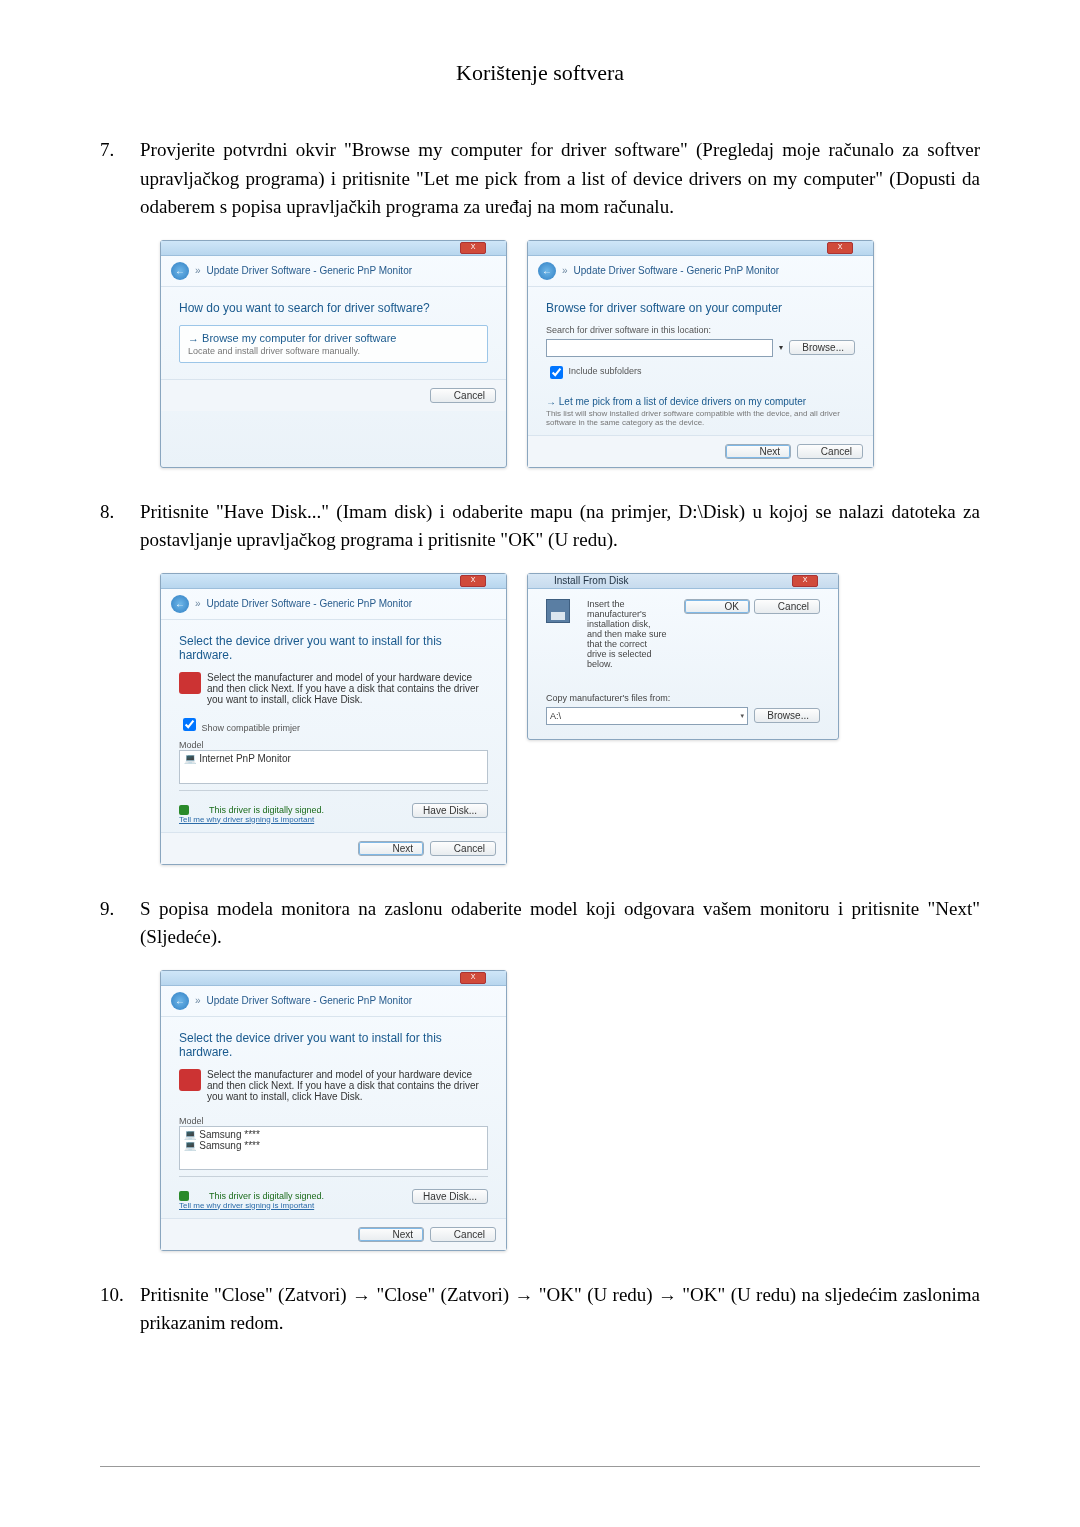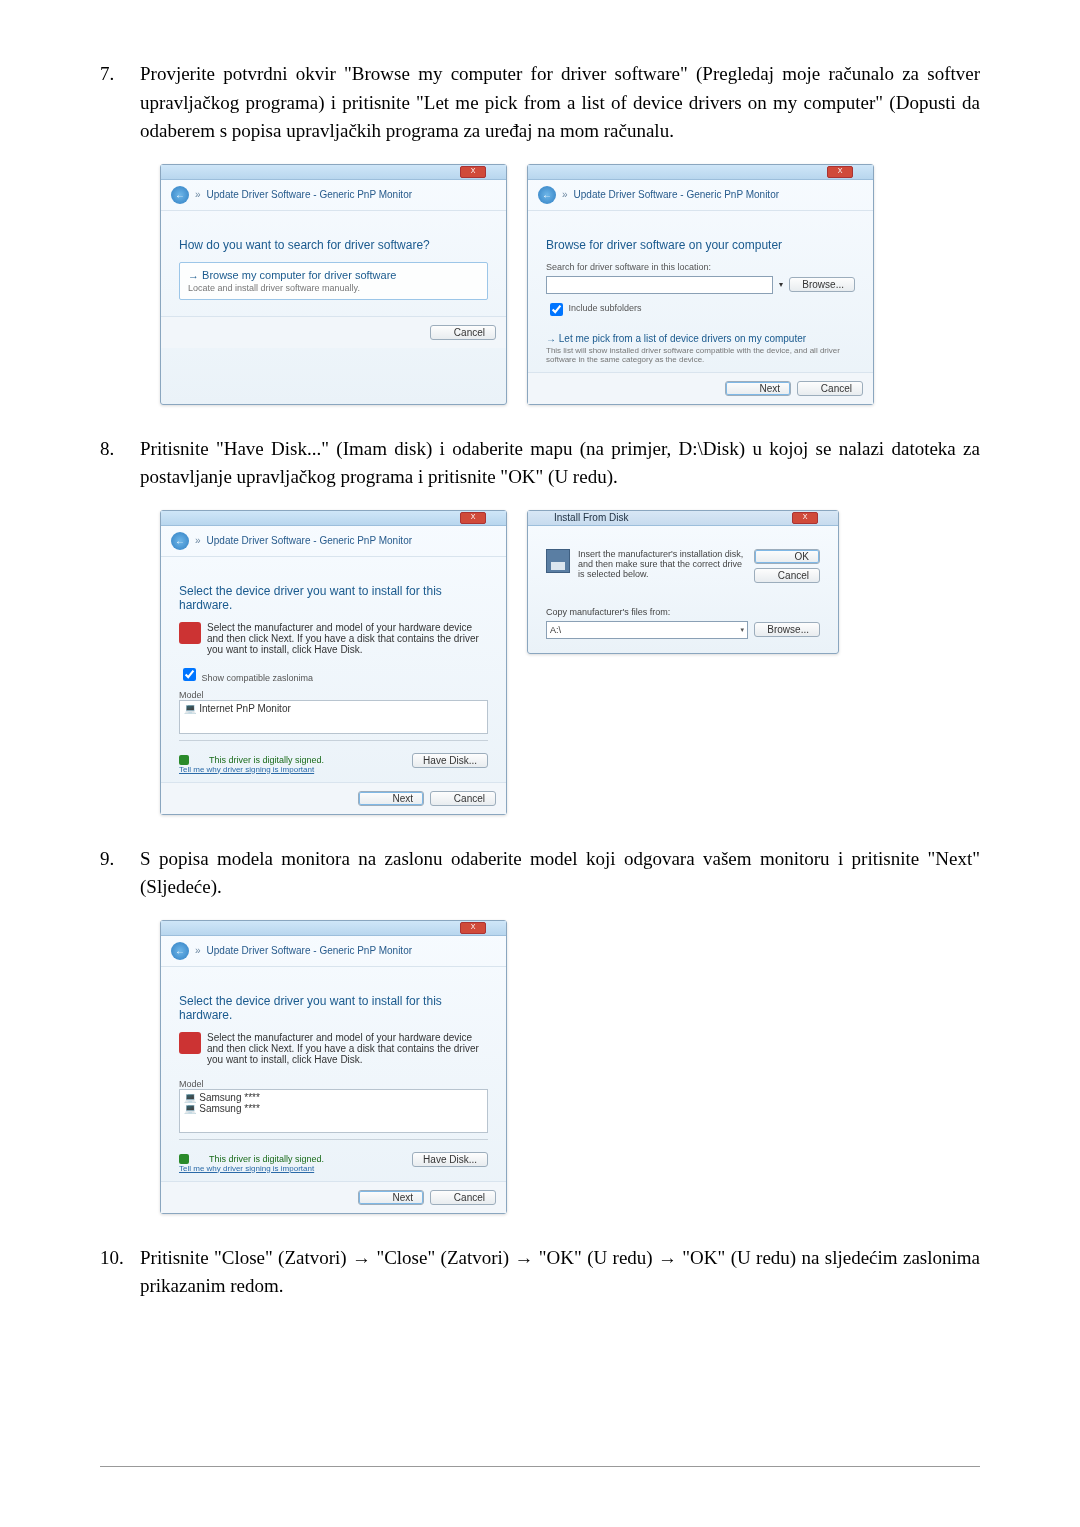--- a/index.html
+++ b/index.html
@@ -8,54 +8,55 @@
   ol.steps{list-style:none;margin:0;padding:0}
   ol.steps>li{display:flex;font-size:19px;line-height:1.5;margin-bottom:18px;text-align:justify}
   ol.steps>li .num{width:40px;flex:0 0 40px}
   ol.steps>li .txt{flex:1}
   .figrow{display:flex;gap:20px;margin:10px 0 30px 60px}
   .win{background:linear-gradient(#f7fbff,#eaf2f8);border:1px solid #8aa6bf;border-radius:3px;font-family:"Segoe UI",Tahoma,sans-serif;font-size:10px;color:#333;box-shadow:0 1px 3px rgba(0,0,0,.15);position:relative}
   .win .bar{height:14px;background:linear-gradient(#cfe6f8,#b8d6ee);border-bottom:1px solid #9cbedb;display:flex;justify-content:flex-end;align-items:center;padding:0 20px}
   .win .bar .x{width:24px;height:10px;background:#d04a3a;border:1px solid #a33;border-radius:2px;font-size:7px;line-height:8px;text-align:center;color:#fff}
   .win .crumb{padding:6px 10px;color:#275b8c;border-bottom:1px solid #d9e4ee;display:flex;align-items:center;gap:6px}
   .backbtn{width:18px;height:18px;border-radius:50%;background:radial-gradient(#6fb7e9,#2f7ec2);display:inline-flex;align-items:center;justify-content:center;color:#fff;font-size:10px}
-  .win .body{padding:23px 18px 8px 18px}
+  .win .body{padding:10px 18px 8px 18px}
   .win h4{margin:4px 0 10px 0;font-size:12px;color:#1a5a8e;font-weight:normal}
   .opt{border:1px solid transparent;border-radius:2px;padding:6px 8px;margin-bottom:8px}
   .opt .ot{color:#1a5a8e;font-size:11px}
   .opt .od{color:#777;font-size:9px;margin-top:2px}
   .opt.sel{border-color:#9cc6e8;background:#fdfefe}
   .pathbox{display:flex;align-items:center;gap:6px;margin:4px 0 6px 0}
   .pathbox input{flex:1;height:16px;border:1px solid #8aa0b5;background:#fff;font-size:9px;padding:0 3px}
   .btn{background:linear-gradient(#fdfdfd,#e8ecef);border:1px solid #9cadbc;border-radius:3px;padding:1px 10px;font-size:10px;color:#333;display:inline-block;min-width:44px;text-align:right}
   .btn.primary{box-shadow:0 0 0 1px #7fb8e6 inset}
   .chk{font-size:9px;color:#555}
   .hint{color:#1a5a8e;font-size:10px;margin-top:14px}
   .hint .sub{color:#777;font-size:8px;display:block;margin-top:2px}
   .footer{display:flex;justify-content:flex-end;gap:6px;padding:8px 10px;border-top:1px solid #d9e4ee;background:#f2f6fa}
   .listbox{border:1px solid #b8c4cf;background:#fff;font-size:10px;min-height:28px;padding:2px 4px}
   .signed{color:#1a6b1a;font-size:9px;display:flex;align-items:center;gap:20px;margin-top:8px}
   .signed .shield{width:10px;height:10px;background:#2a8a2a;border-radius:2px;display:inline-block}
   .tell{color:#2a6aa8;font-size:8px;text-decoration:underline}
   .small-win{width:310px}
   .big-win{width:345px}
-  .ifd-row{display:flex;align-items:flex-start;gap:8px}
+  .ifd-row{display:flex;align-items:flex-start;gap:17px}
   .floppy{width:22px;height:22px;background:#5a7ea3;border:1px solid #3e5e80;position:relative;flex:0 0 22px}
   .floppy:after{content:"";position:absolute;bottom:2px;left:4px;right:4px;height:8px;background:#dce6ef}
   .drop{border:1px solid #8aa0b5;height:16px;flex:1;background:#fff;display:flex;align-items:center;padding:0 3px;font-size:9px}
   .drop .arrow{margin-left:auto;color:#555;font-size:7px}
   .rule{position:absolute;left:100px;right:100px;bottom:60px;border-top:1px solid #999}
   .thinhr{border:none;border-top:1px solid #c7d1da;margin:6px 0}
   .hdrlbl{font-size:9px;color:#555;margin-top:6px}
   .arrow-sep{color:#6b87a0}
 </style>
 </head>
 <body>
 
 <div class="page">
+  <div class="section-title">Korištenje softvera</div>
 
   <ol class="steps">
 
     <li>
       <span class="num">7.</span>
       <span class="txt">Provjerite potvrdni okvir "Browse my computer for driver software" (Pregledaj moje računalo za softver upravljačkog programa) i pritisnite "Let me pick from a list of device drivers on my computer" (Dopusti da odaberem s popisa upravljačkih programa za uređaj na mom računalu.</span>
     </li>
   </ol>
 
   <div class="figrow">
@@ -131,21 +132,21 @@
         <span class="arrow-sep">»</span>
         <span>Update Driver Software - Generic PnP Monitor</span>
       </div>
       <div class="body">
         <h4 style="color:#1a5a8e">Select the device driver you want to install for this hardware.</h4>
         <div style="display:flex;gap:6px">
           <span style="width:22px;height:22px;background:#c33;border-radius:3px;flex:0 0 22px"></span>
           <div class="od" style="flex:1">Select the manufacturer and model of your hardware device and then click Next. If you have a disk that contains the driver you want to install, click Have Disk.</div>
         </div>
         <label class="chk" style="display:block;margin-top:10px">
-          <input type="checkbox" checked="" style=""> <span>Show compatible zaslonima</span>
+          <input type="checkbox" checked="" style=""> <span>Show compatible primjer</span>
         </label>
         <div class="hdrlbl">Model</div>
         <div class="listbox model">
           <div>💻 <span>Internet PnP Monitor</span></div>
         </div>
         <hr class="thinhr">
         <div style="display:flex;justify-content:space-between;align-items:center">
           <div>
             <div class="signed">
                 <span class="shield"></span>
@@ -164,21 +165,21 @@
 
     <div class="win small-win" style="align-self:flex-start">
       <div class="bar" style="background:linear-gradient(#d8e7f5,#c7dbee)">
         <span style="margin-right:auto;padding-left:6px;font-size:10px;color:#234">Install From Disk</span>
         <div class="x">X</div>
       </div>
       <div class="body">
         <div class="ifd-row">
           <div class="floppy"></div>
           <div style="flex:1;font-size:9px;color:#444">Insert the manufacturer's installation disk, and then make sure that the correct drive is selected below.</div>
-          <div style="display:flex;flex-direction:column;gap:4px">
+          <div style="display:flex;flex-direction:row;gap:4px">
             <span class="btn primary">OK</span>
             <span class="btn">Cancel</span>
           </div>
         </div>
         <div style="margin-top:24px;font-size:9px;color:#444">Copy manufacturer's files from:</div>
         <div class="pathbox">
           <div class="drop">
             <span>A:\</span>
               <span class="arrow">▾</span>
           </div>

